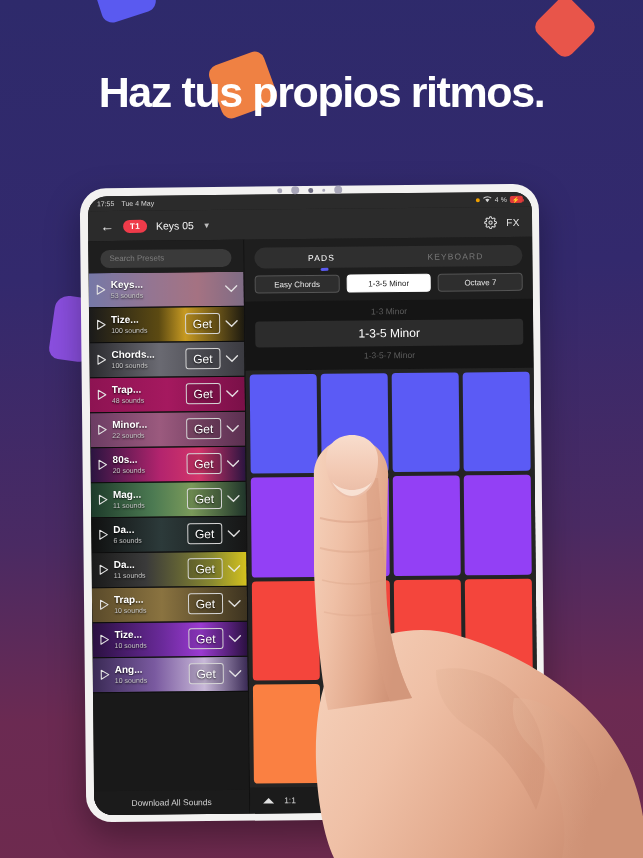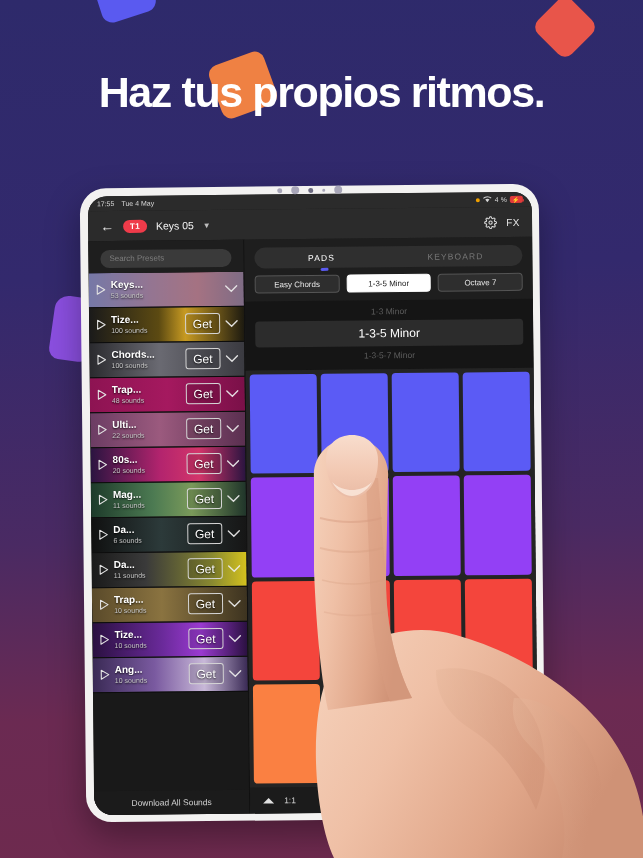--- a/index.html
+++ b/index.html
@@ -307,21 +307,21 @@
               <svg class="chev" width="13" height="8" viewBox="0 0 13 8">
                 <path d="M1 1 L6.5 6.5 L12 1" fill="none" stroke="#ececec" stroke-width="1.4" stroke-linecap="round"></path>
               </svg>
             </div>
             <div class="pack-row">
               <div class="pack-art" style="background: linear-gradient(90deg, rgb(107, 60, 99) 0%, rgb(155, 90, 126) 45%, rgb(90, 47, 80) 100%);"></div>
               <svg width="10" height="11" viewBox="0 0 10 11" style="flex-shrink: 0;">
                 <path d="M1.5 1 L9 5.5 L1.5 10 Z" fill="none" stroke="#e2e2e2" stroke-width="1.1" stroke-linejoin="round"></path>
               </svg>
               <div class="pack-text">
-                <div class="pack-name">Ulti...</div>
+                <div class="pack-name">Minor...</div>
                 <div class="pack-count">22 sounds</div>
               </div>
               <div class="get-btn">Get</div>
               <svg class="chev" width="13" height="8" viewBox="0 0 13 8">
                 <path d="M1 1 L6.5 6.5 L12 1" fill="none" stroke="#ececec" stroke-width="1.4" stroke-linecap="round"></path>
               </svg>
             </div>
             <div class="pack-row">
               <div class="pack-art" style="background: linear-gradient(90deg, rgb(42, 20, 64) 0%, rgb(179, 36, 110) 45%, rgb(211, 53, 106) 70%, rgb(42, 20, 64) 100%);"></div>
               <svg width="10" height="11" viewBox="0 0 10 11" style="flex-shrink: 0;">

